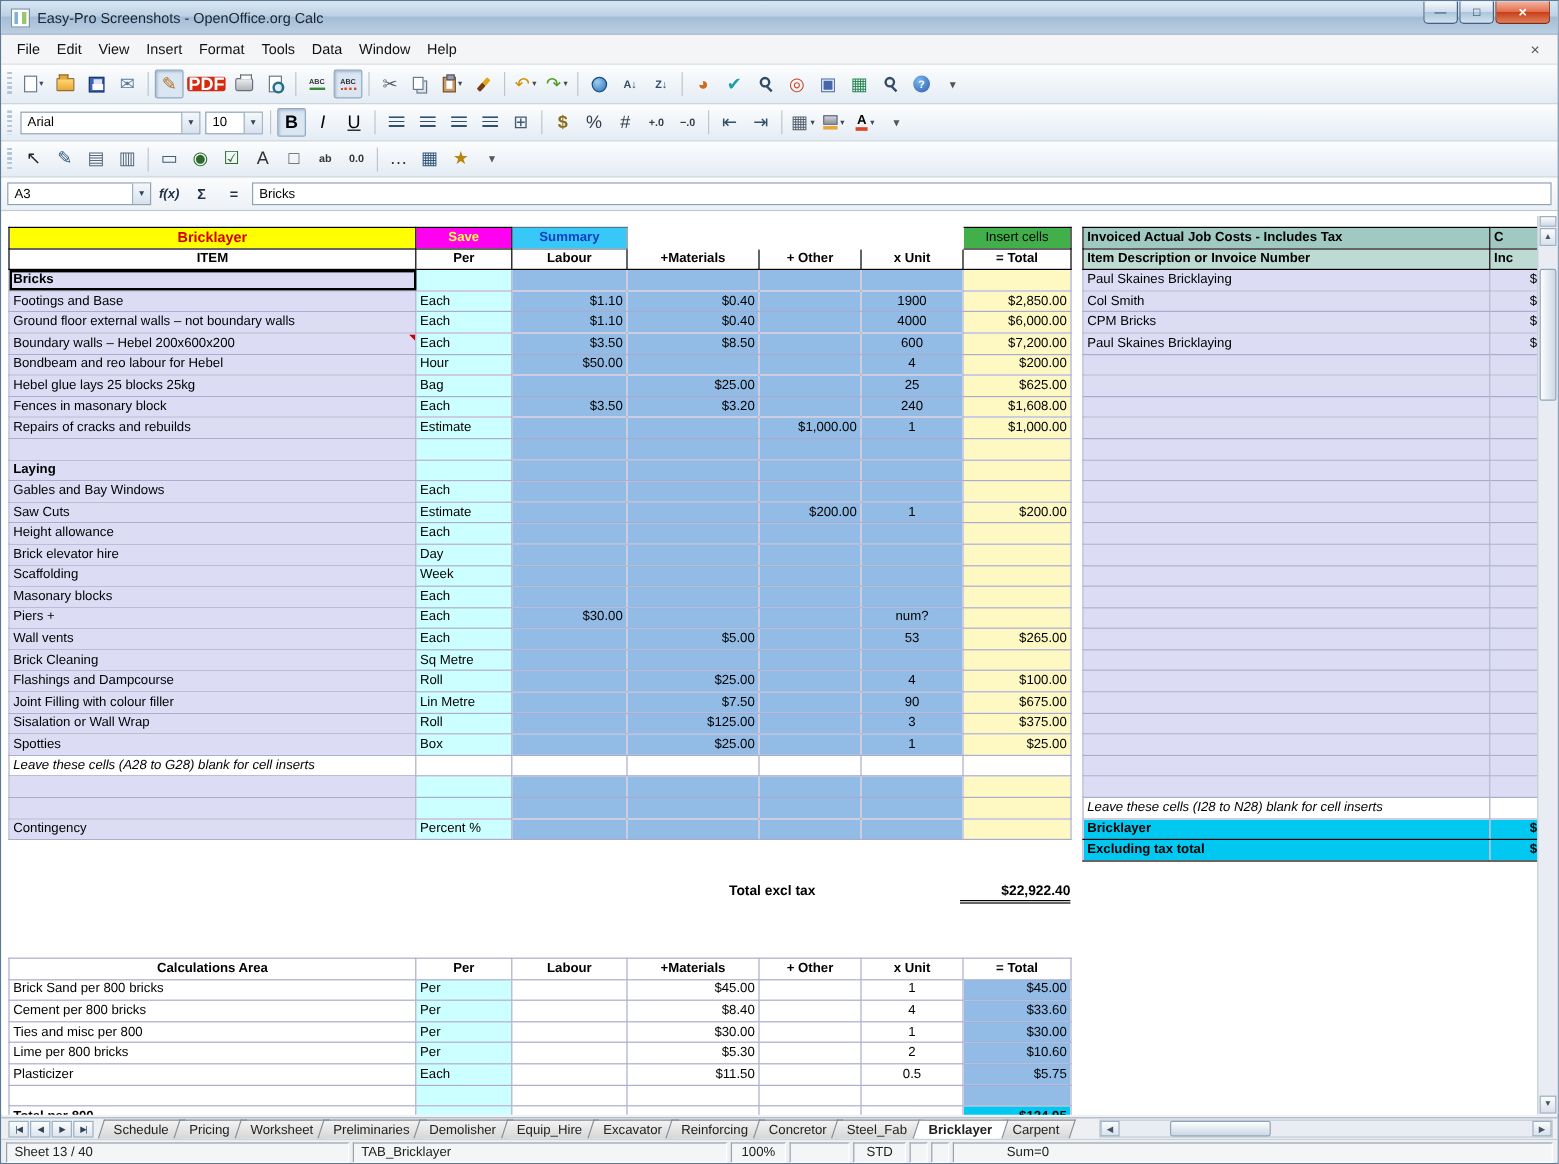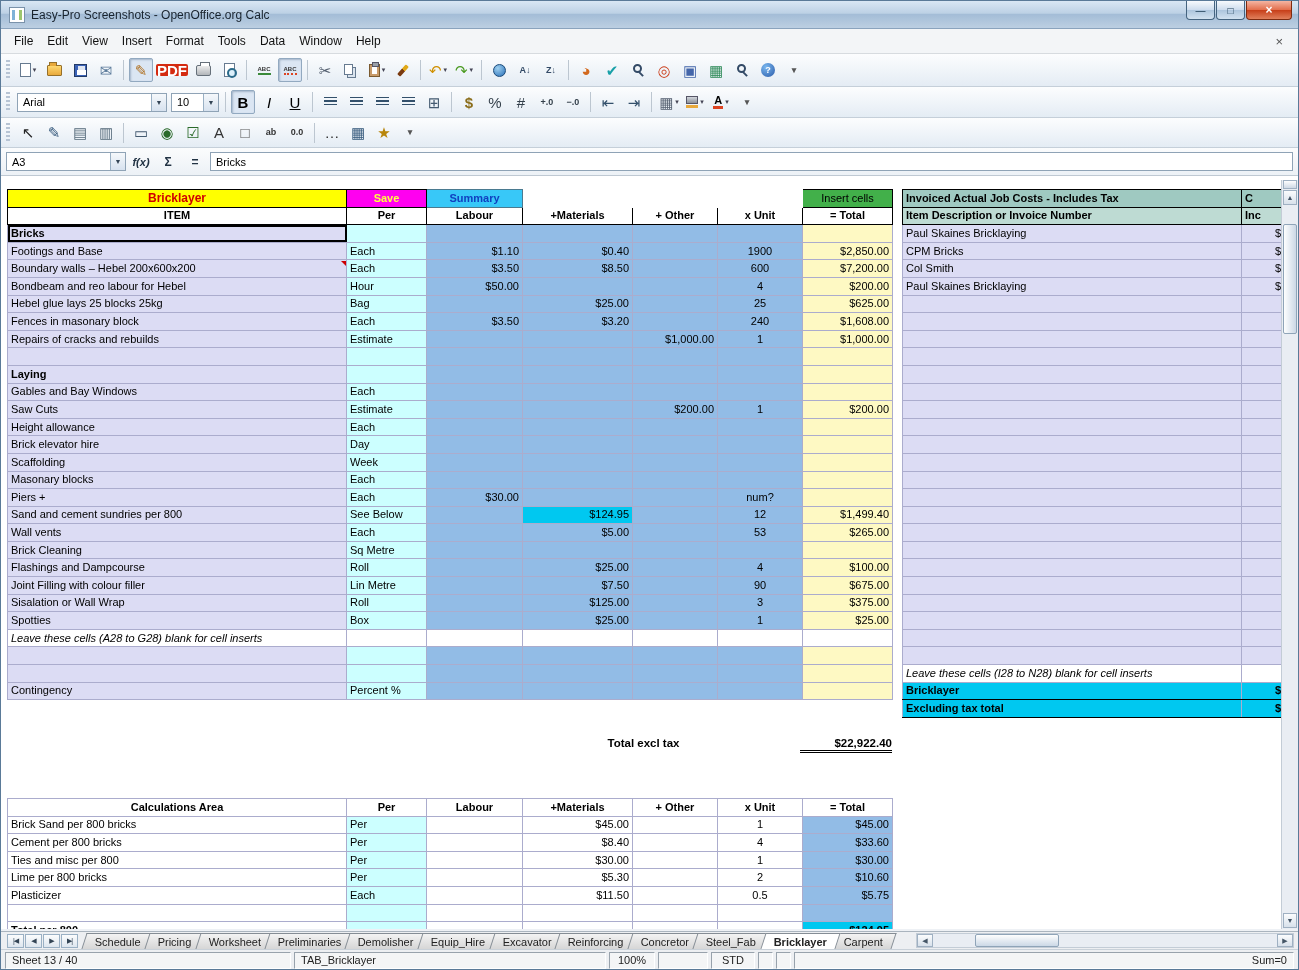--- a/index.html
+++ b/index.html
@@ -129,21 +129,21 @@
   .tab.active > span { font-weight:bold; }
   .hscroll { margin-left:auto; width:378px; height:15px; margin-bottom:1px; background:#e9edf3; border:1px solid #c3ccd6; display:flex; align-items:stretch; }
   .harrow { width:16px; background:linear-gradient(#fbfcfd,#d8e1eb); border:1px solid #9fb0c2; font-size:7px; display:flex; align-items:center; justify-content:center; color:#456; }
   .htrack { flex:1; position:relative; }
   .hthumb { position:absolute; left:42px; width:84px; top:0; bottom:0; background:linear-gradient(#fdfefe,#ccd8e6); border:1px solid #8fa4b8; border-radius:2px; }
 
   
   .statusbar { position:absolute; left:0; right:0; top:948px; height:22px; background:#edeff2; border-top:1px solid #c9d1d9; display:flex; align-items:center; gap:3px; padding:0 4px; }
   .seg { height:17px; border:1px solid; border-color:#98a2ac #ffffff #ffffff #98a2ac; background:#f4f5f6; font-size:11px; line-height:15px; padding:0 6px; color:#222; overflow:hidden; white-space:nowrap; }
   .s0 { width:286px; } .s1 { width:312px; } .s2 { width:46px; text-align:center; } .s3 { width:50px; }
-  .s4 { width:44px; text-align:center; } .s5 { width:15px; } .s6 { width:15px; } .s7 { flex:1; text-align:right;padding-left:44px; }
+  .s4 { width:44px; text-align:center; } .s5 { width:15px; } .s6 { width:15px; } .s7 { flex:1; text-align:left;padding-left:44px; }
 </style>
 </head>
 <body>
 
 <div class="window">
 
   <div class="titlebar">
     <span class="appicon"></span>
     <span class="apptitle">Easy-Pro Screenshots - OpenOffice.org Calc</span>
     <span class="winbtns">
@@ -454,20 +454,29 @@
           <tr>
             <td class="item">Footings and Base</td>
             <td class="per">Each</td>
             <td class="lab">$1.10</td>
             <td class="mat">$0.40</td>
             <td class="oth"></td>
             <td class="unit">1900</td>
             <td class="tot">$2,850.00</td>
           </tr>
           <tr>
+            <td class="item">Ground floor external walls – not boundary walls</td>
+            <td class="per">Each</td>
+            <td class="lab">$1.10</td>
+            <td class="mat">$0.40</td>
+            <td class="oth"></td>
+            <td class="unit">4000</td>
+            <td class="tot">$6,000.00</td>
+          </tr>
+          <tr>
             <td class="item note">Boundary walls – Hebel 200x600x200</td>
             <td class="per">Each</td>
             <td class="lab">$3.50</td>
             <td class="mat">$8.50</td>
             <td class="oth"></td>
             <td class="unit">600</td>
             <td class="tot">$7,200.00</td>
           </tr>
           <tr>
             <td class="item">Bondbeam and reo labour for Hebel</td>
@@ -578,29 +587,20 @@
             <td class="tot"></td>
           </tr>
           <tr>
             <td class="item">Piers +</td>
             <td class="per">Each</td>
             <td class="lab">$30.00</td>
             <td class="mat"></td>
             <td class="oth"></td>
             <td class="unit">num?</td>
             <td class="tot"></td>
-          </tr>
-          <tr>
-            <td class="item">Sand and cement sundries per 800</td>
-            <td class="per">See Below</td>
-            <td class="lab"></td>
-            <td class="mat hl">$124.95</td>
-            <td class="oth"></td>
-            <td class="unit">12</td>
-            <td class="tot">$1,499.40</td>
           </tr>
           <tr>
             <td class="item">Wall vents</td>
             <td class="per">Each</td>
             <td class="lab"></td>
             <td class="mat">$5.00</td>
             <td class="oth"></td>
             <td class="unit">53</td>
             <td class="tot">$265.00</td>
           </tr>
@@ -702,25 +702,25 @@
           <td class="r2">Item Description or Invoice Number</td>
           <td class="r2">Inc</td>
         </tr>
       </thead>
       <tbody id="invbody">
           <tr>
             <td class="desc">Paul Skaines Bricklaying</td>
             <td class="cut">$</td>
           </tr>
           <tr>
+            <td class="desc">Col Smith</td>
+            <td class="cut">$</td>
+          </tr>
+          <tr>
             <td class="desc">CPM Bricks</td>
-            <td class="cut">$</td>
-          </tr>
-          <tr>
-            <td class="desc">Col Smith</td>
             <td class="cut">$</td>
           </tr>
           <tr>
             <td class="desc">Paul Skaines Bricklaying</td>
             <td class="cut">$</td>
           </tr>
           <tr>
             <td class="desc"></td>
             <td class="cut"></td>
           </tr>

